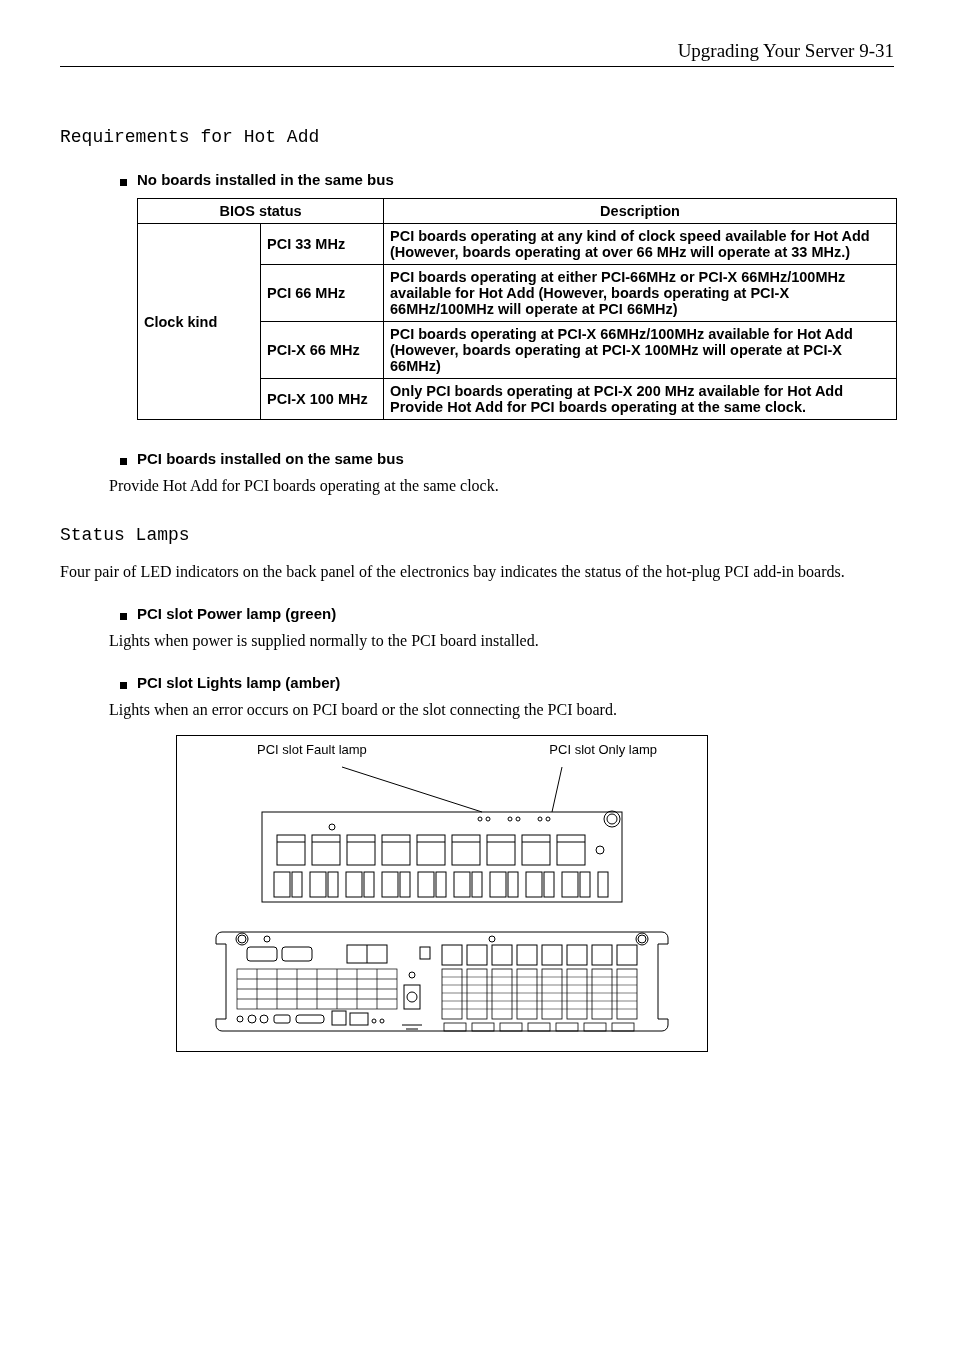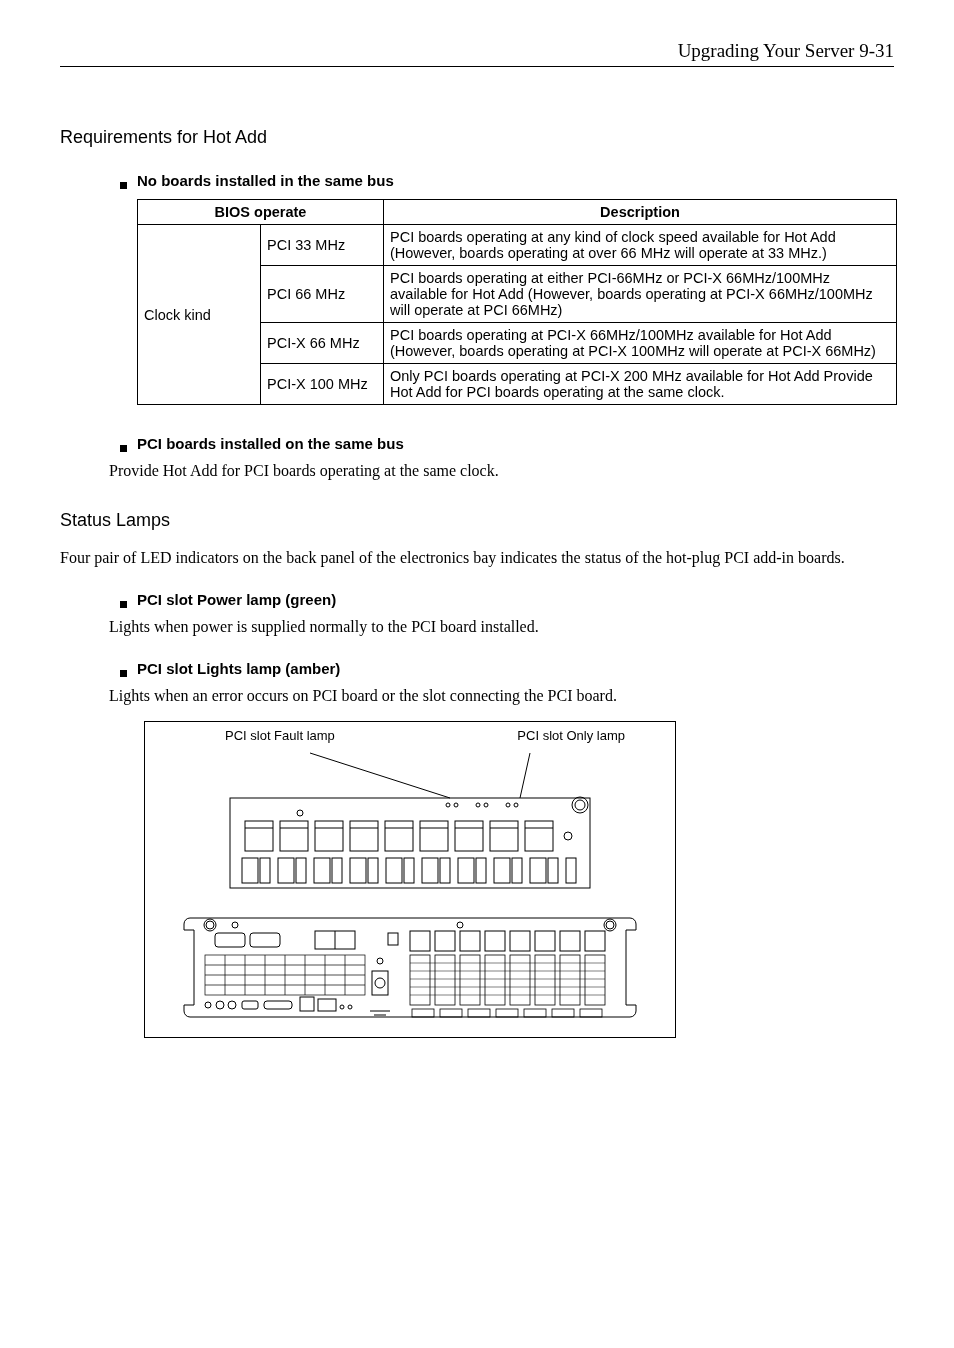--- a/index.html
+++ b/index.html
@@ -12,28 +12,28 @@
     color: #000;
   }
   .header-line {
     text-align: right;
     font-size: 19px;
     padding-bottom: 4px;
     border-bottom: 1px solid #000;
     margin-bottom: 60px;
   }
   .section-heading {
-    font-family: Liberation Sans, sans-serif;
+    font-family: Liberation Mono, monospace;
     font-size: 18px;
     margin-top: 30px;
     margin-bottom: 18px;
   }
   .bullet-row {
     display: flex;
-    align-items: flex-end;
+    align-items: center;
     margin-left: 60px;
     margin-bottom: 10px;
     margin-top: 24px;
   }
   .bullet-row .sq {
     width: 7px;
     height: 7px;
     background: #000;
     margin-top: 6px;
     margin-right: 10px;
@@ -55,29 +55,30 @@
     width: 760px;
     font-family: Arial, Helvetica, sans-serif;
     font-size: 14.5px;
     margin-bottom: 30px;
   }
   table.bios th, table.bios td {
     border: 1px solid #000;
     padding: 4px 6px;
     vertical-align: middle;
     text-align: left;
+    font-weight: bold;
   }
   table.bios th {
     font-weight: bold;
     text-align: center;
   }
   .figure-box {
     border: 1px solid #000;
     width: 532px;
-    margin-left: 84px;
+    margin-left: 116px;
     margin-top: 10px;
     padding: 6px 10px 10px 10px;
     box-sizing: border-box;
   }
   .figure-labels {
     display: flex;
     justify-content: space-between;
     font-family: Arial, Helvetica, sans-serif;
     font-size: 13px;
     padding: 0 40px 0 70px;
@@ -94,21 +95,21 @@
 <div class="section-heading">Requirements for Hot Add</div>
 
 <div class="bullet-row">
   <div class="sq"></div>
   <div class="bold">No boards installed in the same bus</div>
 </div>
 
 <table class="bios">
   <tbody>
       <tr>
-    <th colspan="2">BIOS operate</th>
+    <th colspan="2">BIOS status</th>
     <th>Description</th>
   </tr>
   <tr>
     <td rowspan="4" style="width:110px">Clock kind</td>
     <td style="width:110px">PCI 33 MHz</td>
     <td>PCI boards operating at any kind of clock speed available for Hot Add (However, boards operating at over 66 MHz will operate at 33 MHz.)</td>
   </tr>
   <tr>
     <td>PCI 66 MHz</td>
     <td>PCI boards operating at either PCI-66MHz or PCI-X 66MHz/100MHz available for Hot Add (However, boards operating at PCI-X 66MHz/100MHz will operate at PCI 66MHz)</td>

